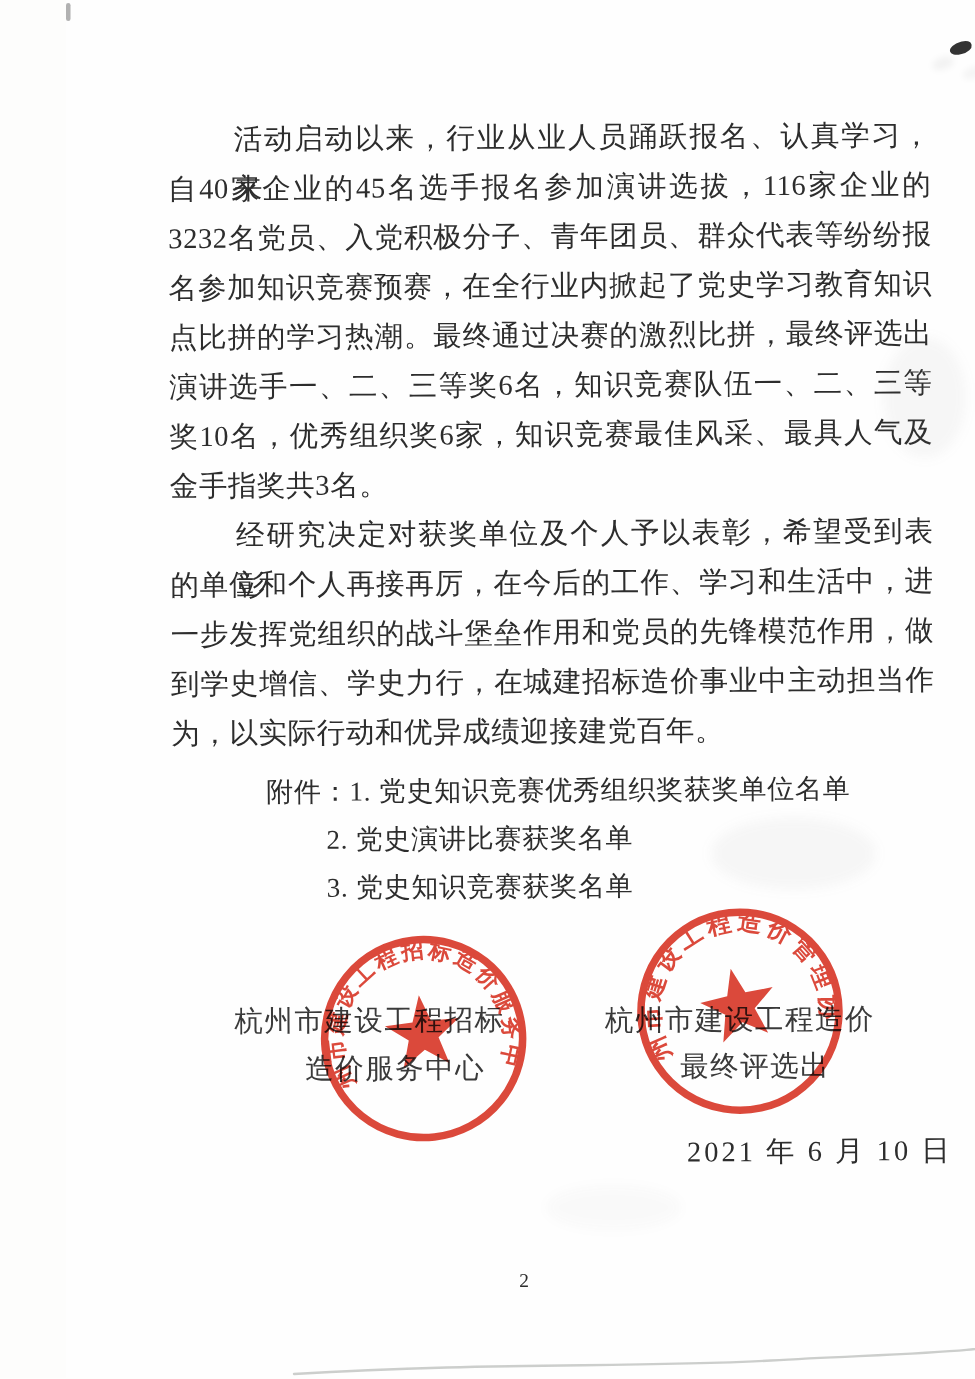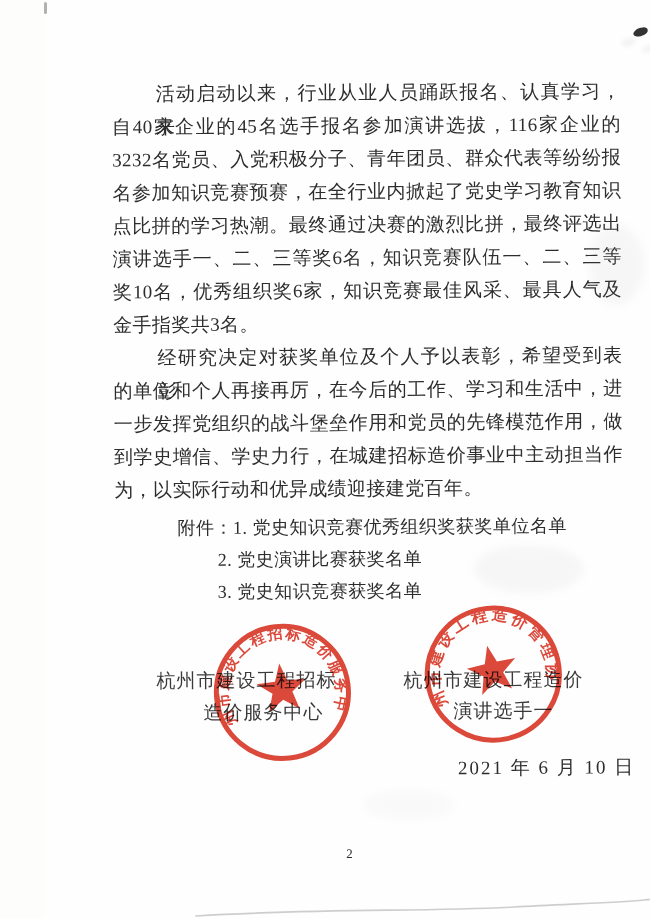--- a/index.html
+++ b/index.html
@@ -93,21 +93,21 @@
 
     <div class="attachment">
       <div class="att-line">附件：1. 党史知识竞赛优秀组织奖获奖单位名单</div>
       <div class="att-line att-sub">2. 党史演讲比赛获奖名单</div>
       <div class="att-line att-sub">3. 党史知识竞赛获奖名单</div>
     </div>
 
     <div class="org org-left-1">杭州市建设工程招标</div>
     <div class="org org-left-2">造价服务中心</div>
     <div class="org org-right-1">杭州市建设工程造价</div>
-    <div class="org org-right-2">演讲选手一</div>
+    <div class="org org-right-2">最终评选出</div>
 
     <svg class="seal seal-left" viewBox="0 0 150 150">
       <defs>
         <path id="arcL" d="M 24.3,93.5 A 54,54 0 1 1 125.7,93.5" fill="none"></path>
       </defs>
       <circle class="seal-ring" cx="75" cy="75" r="66"></circle>
       <polygon class="seal-star" points="75,46 81.2,63.5 99.7,64 85,75.2 90.3,93 75,82.5 59.7,93 65,75.2 50.3,64 68.8,63.5"></polygon>
       <text class="seal-text seal-text-left" text-anchor="middle">
         <textPath href="#arcL" startOffset="50%">杭州市建设工程招标造价服务中心</textPath>
       </text>

